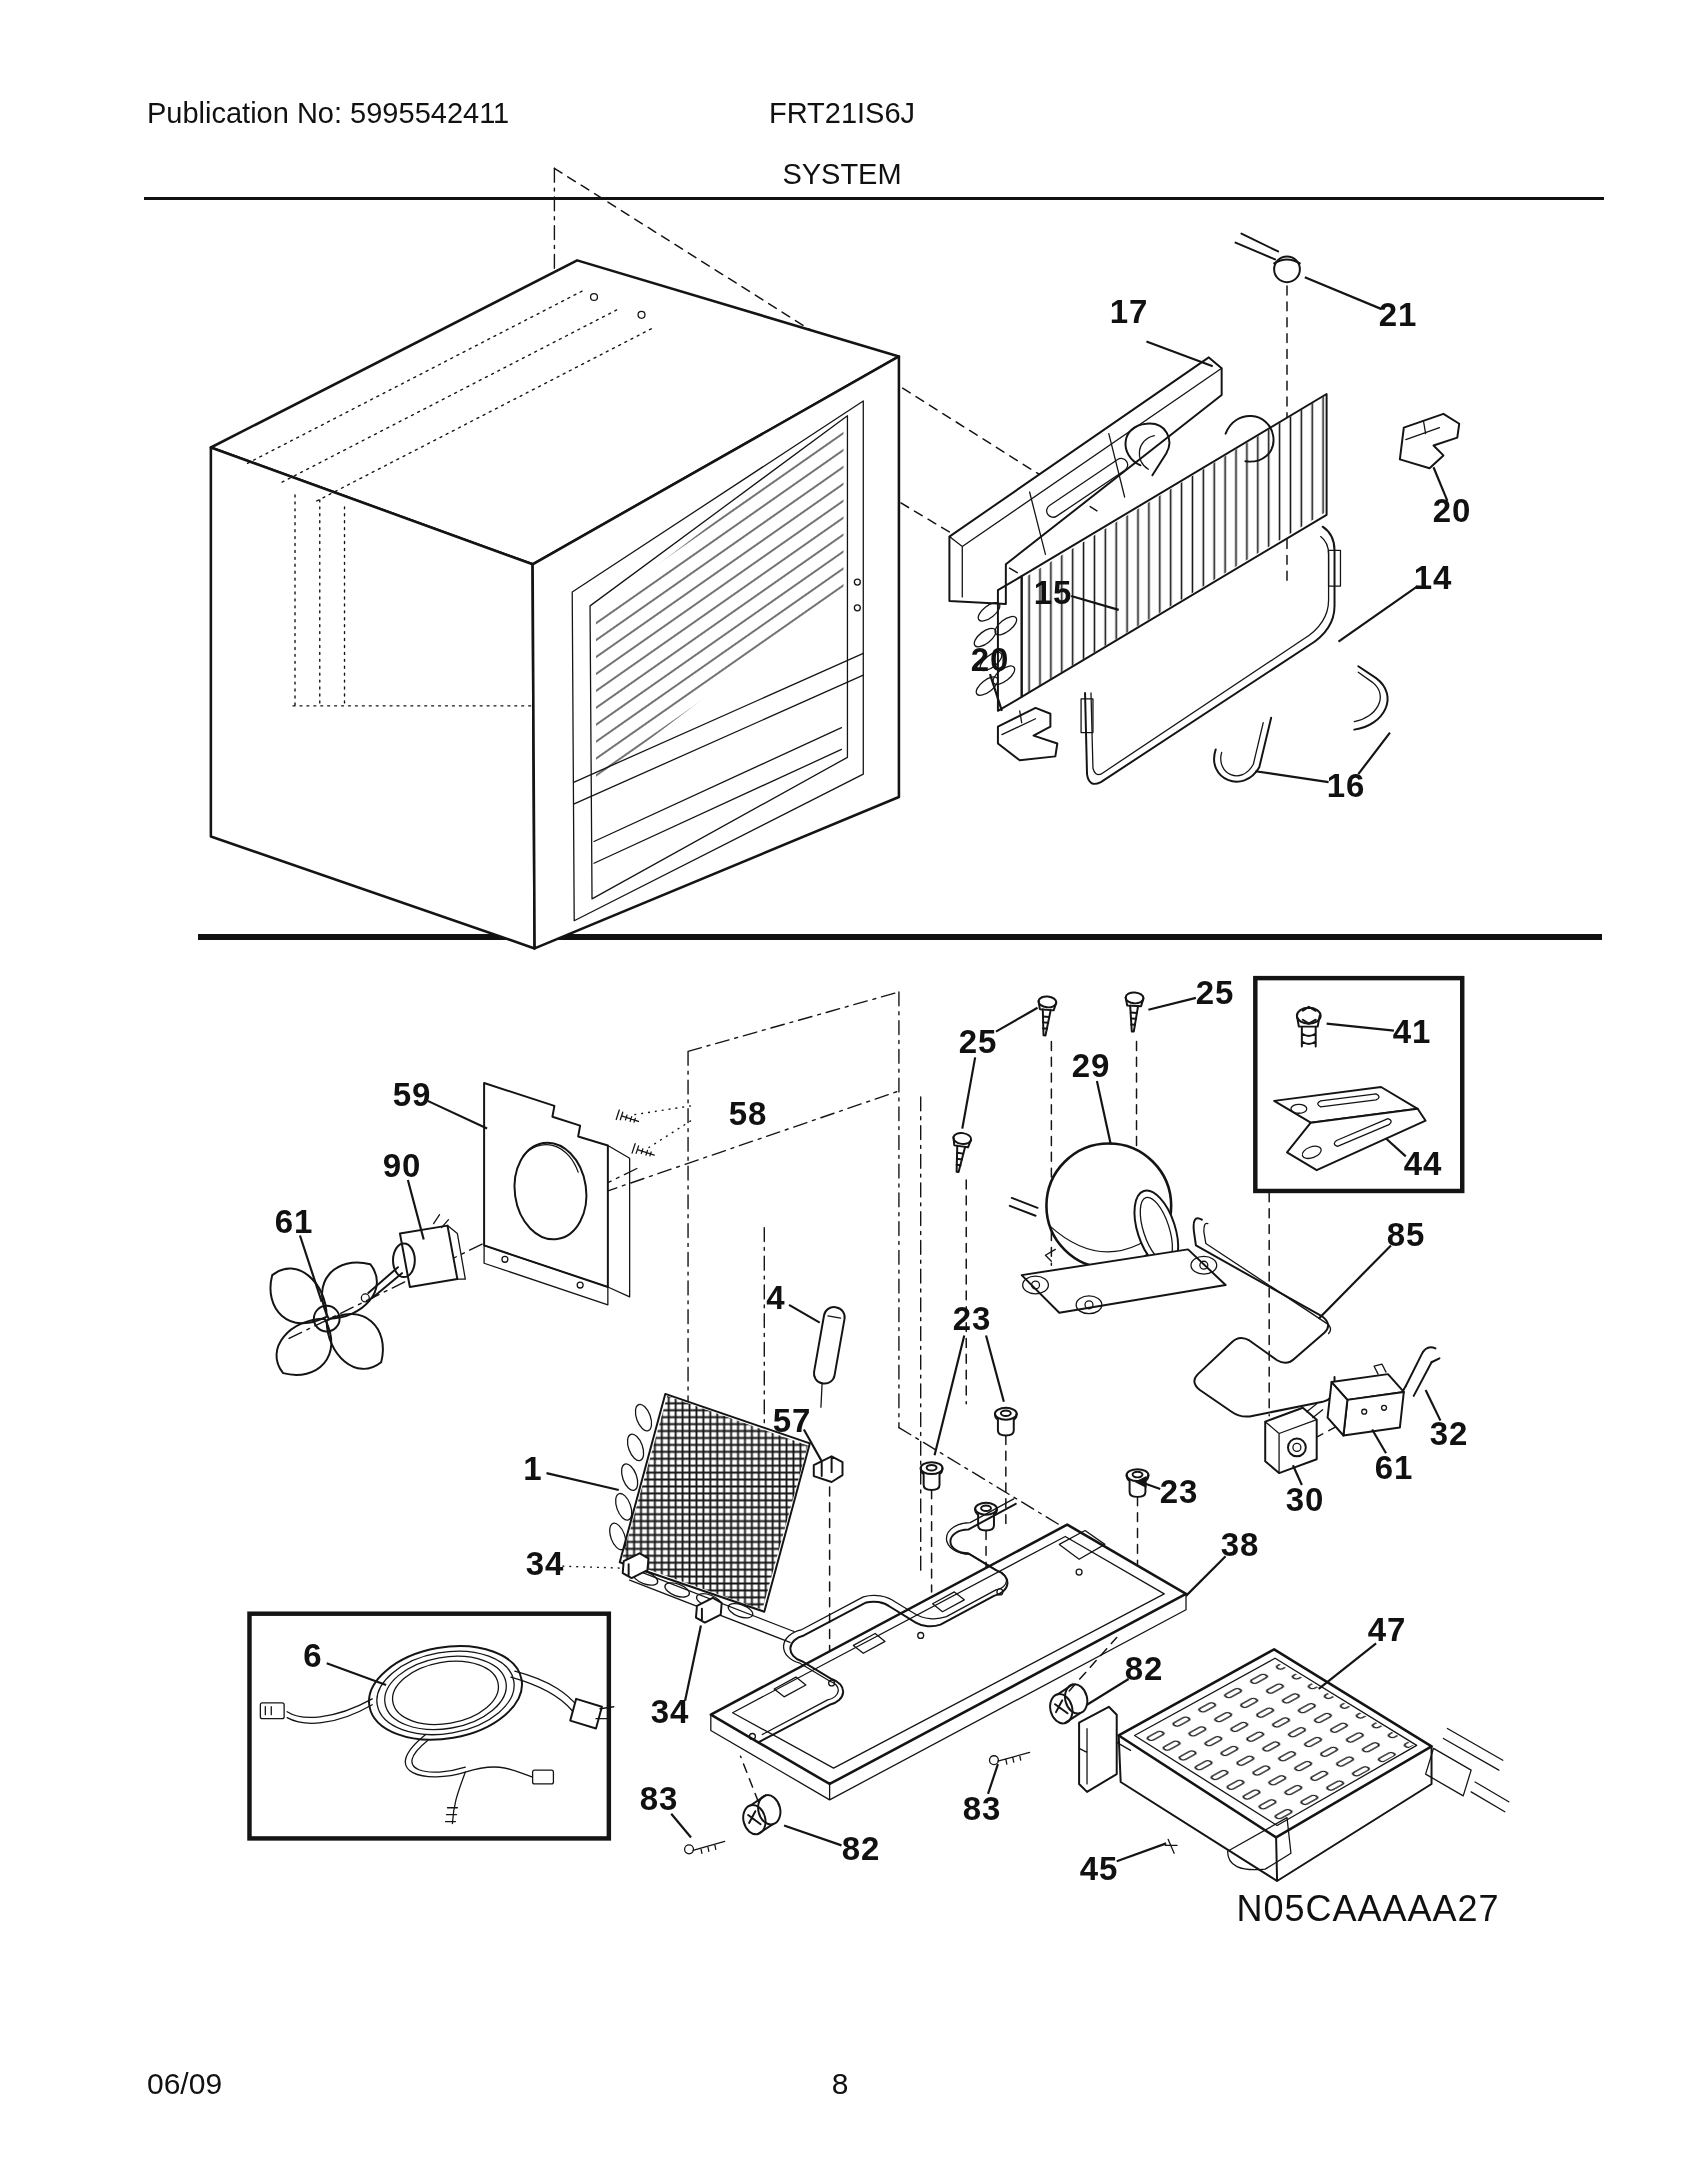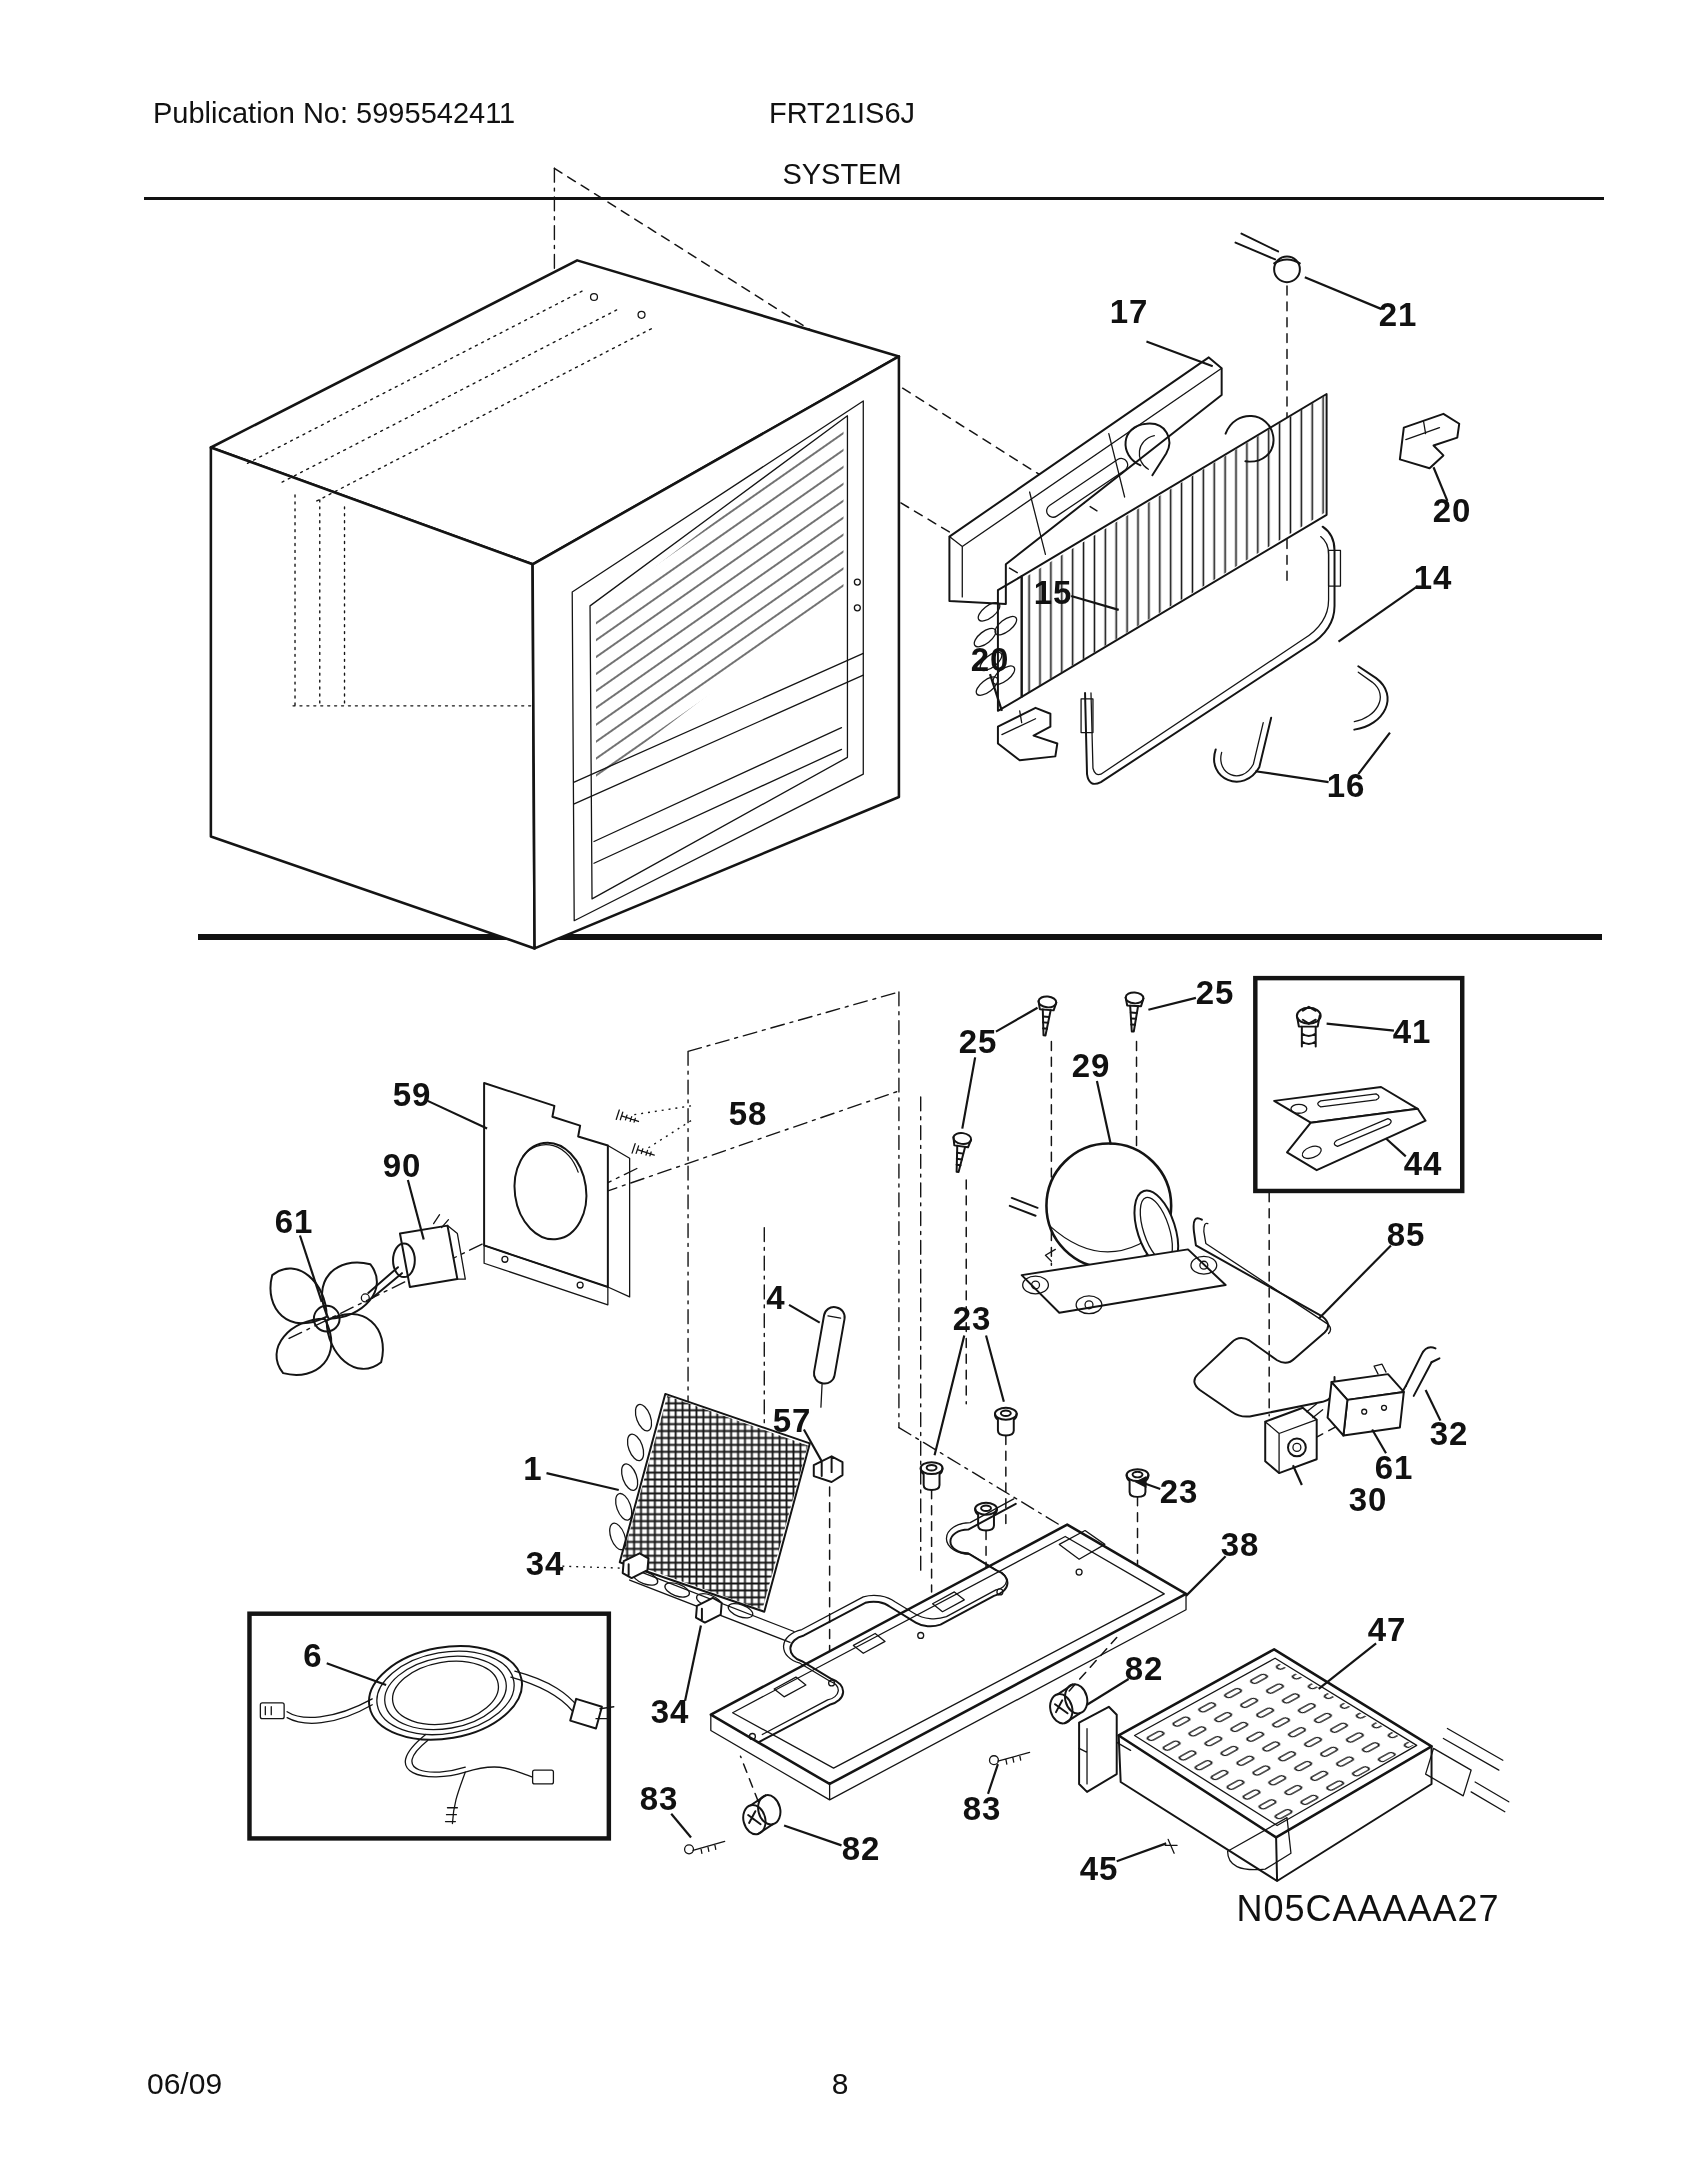--- a/index.html
+++ b/index.html
@@ -20,21 +20,21 @@
   .lead{stroke:#141414;stroke-width:2.2;fill:none;}
   .dot{stroke-dasharray:2 5;stroke-width:1.4;}
   .dsh{stroke-dasharray:9 7;stroke-width:1.5;}
   .dd{stroke-dasharray:14 6 3 6;stroke-width:1.4;}
 </style>
 </head>
 <body>
 
 <div class="page">
 
-  <div class="hdr" style="left:153px;top:97px;text-align:center;">Publication No: 5995542411</div>
+  <div class="hdr" style="left:147px;top:97px;text-align:center;">Publication No: 5995542411</div>
   <div class="hdr ctr" style="left:842px;top:97px;">FRT21IS6J</div>
   <div class="hdr ctr" style="left:842px;top:158px;">SYSTEM</div>
   <div class="rule" style="left:144px;top:197px;width:1460px;height:3px;"></div>
 
   <div class="rule" style="left:198px;top:934px;width:1404px;height:6px;"></div>
 
   <svg class="draw" width="1683" height="2178" viewBox="0 0 1700 2200">
     <defs>
       <pattern id="pFins" width="11" height="11" patternUnits="userSpaceOnUse">
         <path d="M5.5,0 V11" stroke="#141414" stroke-width="1.6"></path>
@@ -409,21 +409,21 @@
   <div class="co" style="left:1406px;top:1235px;">85</div>
   <div class="co" style="left:412px;top:1095px;">59</div>
   <div class="co" style="left:748px;top:1114px;">58</div>
   <div class="co" style="left:402px;top:1166px;">90</div>
   <div class="co" style="left:294px;top:1222px;">61</div>
   <div class="co" style="left:776px;top:1298px;">4</div>
   <div class="co" style="left:972px;top:1319px;">23</div>
   <div class="co" style="left:1449px;top:1434px;">32</div>
   <div class="co" style="left:792px;top:1421px;">57</div>
   <div class="co" style="left:1394px;top:1468px;">61</div>
-  <div class="co" style="left:1368px;top:1500px;">30</div>
+  <div class="co" style="left:1305px;top:1500px;">30</div>
   <div class="co" style="left:533px;top:1469px;">1</div>
   <div class="co" style="left:1179px;top:1492px;">23</div>
   <div class="co" style="left:1240px;top:1545px;">38</div>
   <div class="co" style="left:545px;top:1564px;">34</div>
   <div class="co" style="left:313px;top:1656px;">6</div>
   <div class="co" style="left:670px;top:1712px;">34</div>
   <div class="co" style="left:1144px;top:1669px;">82</div>
   <div class="co" style="left:1387px;top:1630px;">47</div>
   <div class="co" style="left:659px;top:1799px;">83</div>
   <div class="co" style="left:861px;top:1849px;">82</div>

